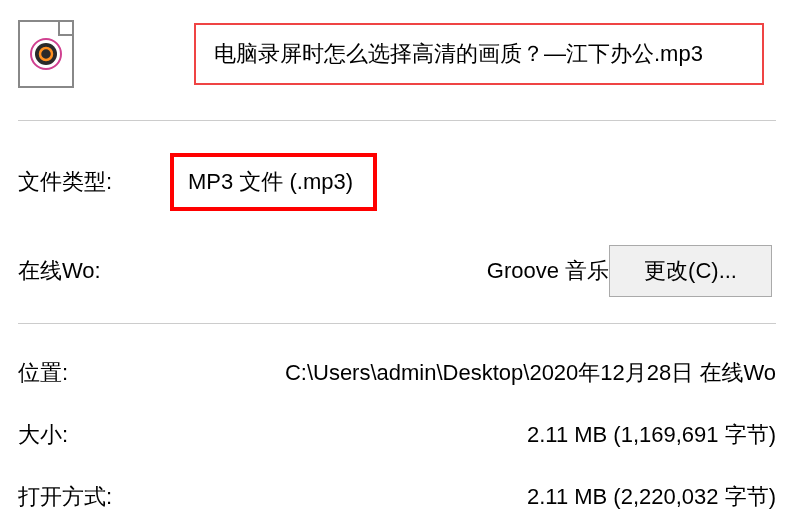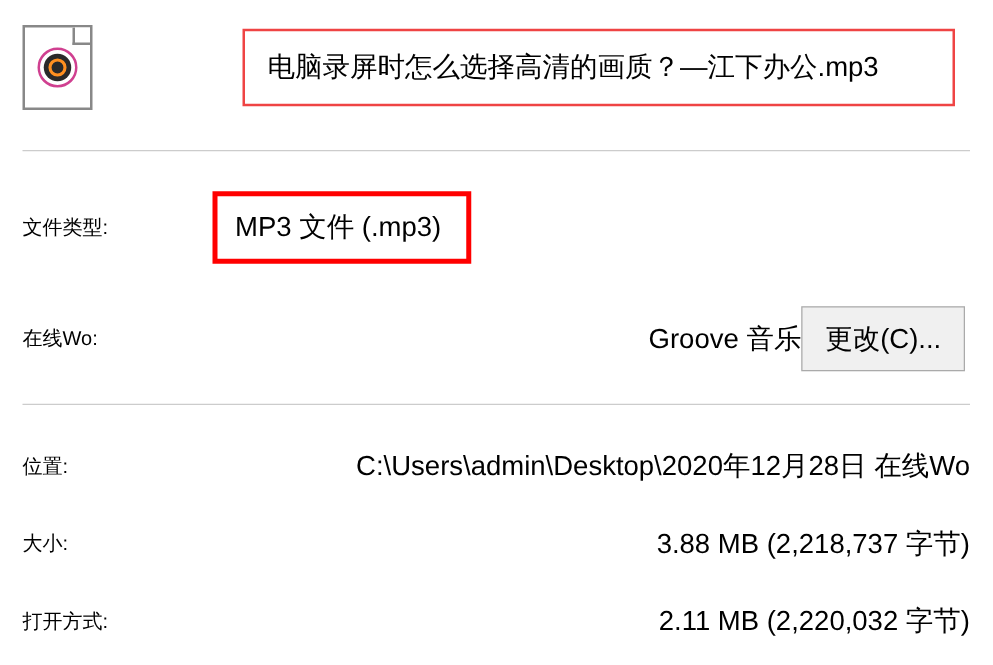--- a/index.html
+++ b/index.html
@@ -63,40 +63,40 @@
     .row {
       display: flex;
       align-items: center;
       padding: 20px 0;
     }
     .row.tight {
       padding: 16px 0;
     }
     .label {
       width: 170px;
-      font-size: 16px;
+      font-size: 22px;
     }
     .value {
       font-size: 22px;
       flex: 1;
       white-space: nowrap;
       overflow: hidden;
       text-align: right;
     }
     .highlight-box {
       border: 4px solid #ff0000;
       padding: 10px 20px 10px 14px;
       margin-left: -18px;
       margin-top: -6px;
       margin-bottom: -6px;
     }
     .change-button {
       border: 1px solid #aaa;
       background: #f0f0f0;
-      padding: 10px 18px;
+      padding: 10px 34px;
       font-size: 22px;
       cursor: pointer;
       margin-left: auto;
       margin-right: 4px;
     }
     .section1 {
       padding-top: 18px;
       padding-bottom: 6px;
     }
     .section2 {
@@ -137,19 +137,19 @@
 
 <div class="divider"></div>
 
 <div class="section2">
   <div class="row tight">
     <div class="label">位置:</div>
     <div class="value">C:\Users\admin\Desktop\2020年12月28日 在线Wo</div>
   </div>
   <div class="row tight">
     <div class="label">大小:</div>
-    <div class="value">3.88 MB (2,218,737 字节)</div>
+    <div class="value">2.11 MB (1,169,691 字节)</div>
   </div>
   <div class="row tight">
     <div class="label">打开方式:</div>
     <div class="value">2.11 MB (2,220,032 字节)</div>
   </div>
 </div>
 
 </body></html>

